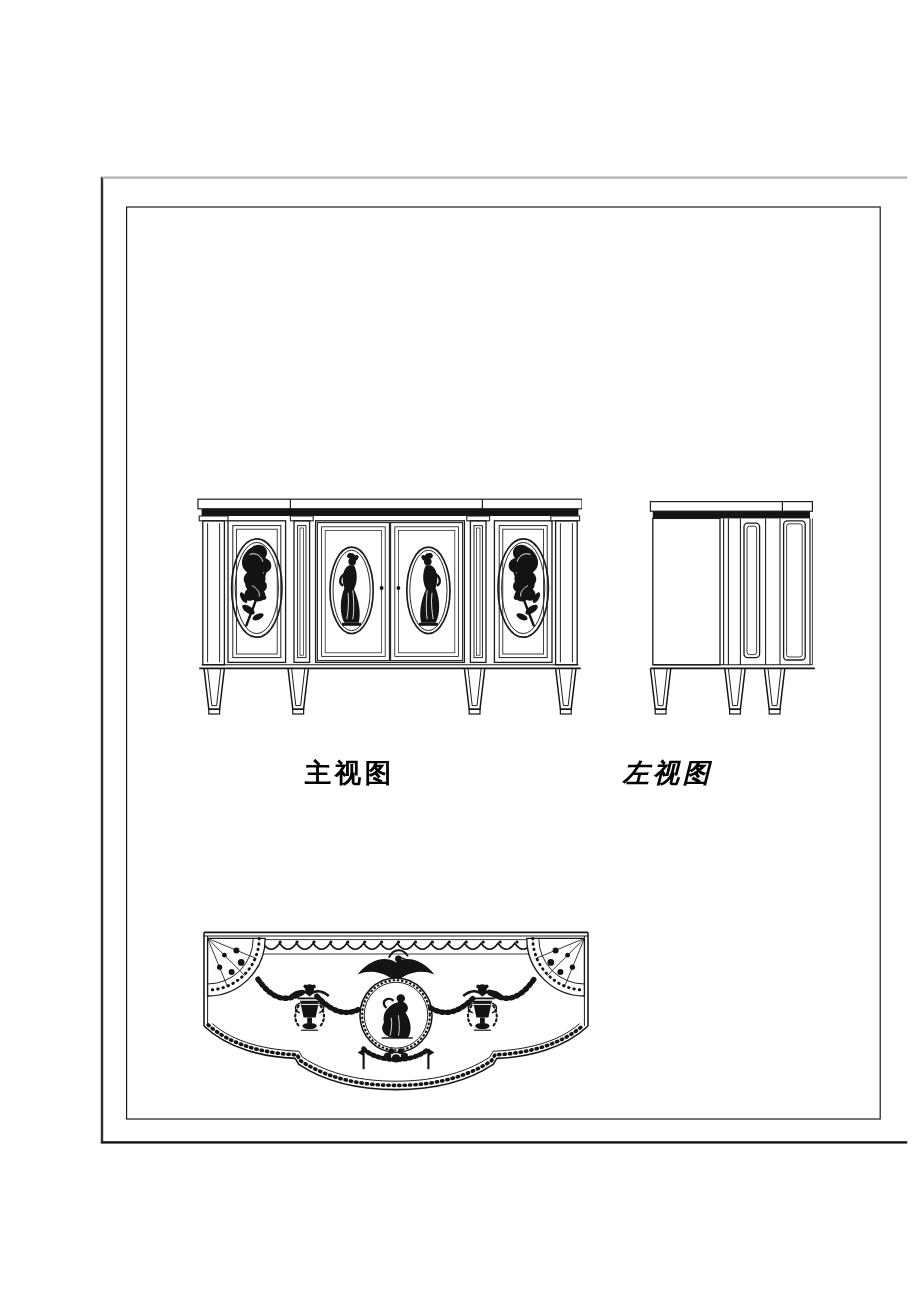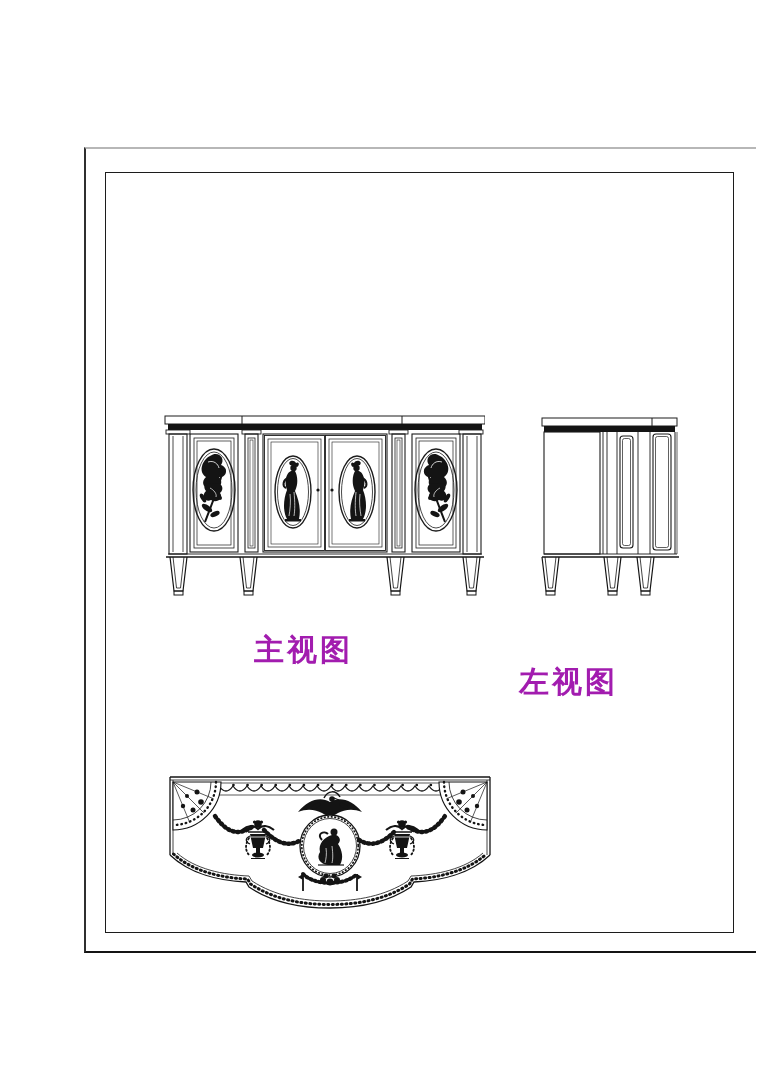--- a/index.html
+++ b/index.html
@@ -11,25 +11,25 @@
     position:absolute;left:84px;top:147px;width:672px;height:806px;
     border-left:2px solid #2f2f2f;border-top:2px solid #b7b7b7;border-bottom:2px solid #141414;
     box-sizing:border-box;
   }
   .inner-frame{
     position:absolute;left:105px;top:172px;width:629px;height:761px;
     border:1.5px solid #1c1c1c;box-sizing:border-box;
   }
   .view-svg{position:absolute;}
   .view-label{
-    position:absolute;font-size:30px;font-weight:700;color:#a21caf;
+    position:absolute;font-size:22px;font-weight:700;color:#000000;
     letter-spacing:3px;white-space:nowrap;
   }
   #front-label{left:254px;top:630px;}
-  #left-label{left:519px;top:662px;}
+  #left-label{left:519px;top:630px;font-style:italic;}
   svg{display:block;}
 </style>
 </head>
 <body>
 
 <div class="page">
 
   <div class="outer-frame"></div>
   <div class="inner-frame"></div>
 

